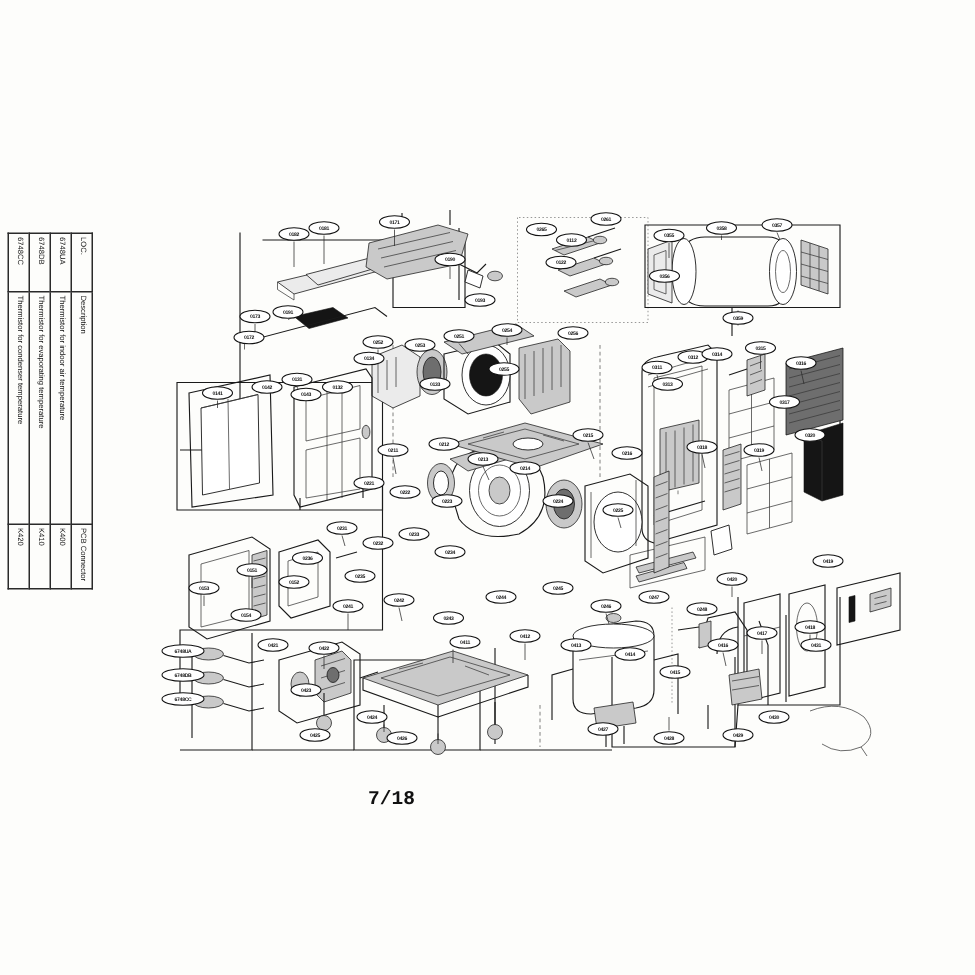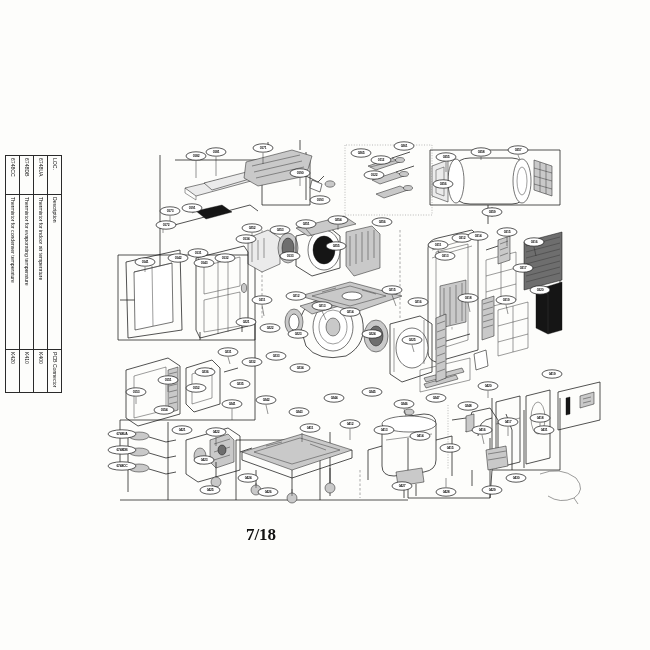--- a/index.html
+++ b/index.html
@@ -39,22 +39,22 @@
   #spec-table .c-desc{width:150px;}
   #spec-table .c-pcb{width:38px;}
   #spec-table .c-blank{width:74px;border-top:none;border-right:none;border-bottom:none;}
   #spec-table tr{height:14px;}
   .hdr{font-weight:bold;}
 
   
   #page-number{
     position:absolute;left:0;top:525px;width:522px;
     text-align:center;
-    font-family:Liberation Serif, serif;
-    font-weight:bold;font-size:17px;color:#111;
+    font-family:Liberation Mono, monospace;
+    font-weight:bold;font-size:13px;color:#111;
   }
 
   
   #drawing{position:absolute;left:0;top:0;width:650px;height:650px;}
   #drawing svg{display:block;}
 
   .blk{fill:none;stroke:#1a1a1a;stroke-width:0.75;}
   .thin{fill:none;stroke:#3a3a3a;stroke-width:0.5;}
   .lead{fill:none;stroke:#2a2a2a;stroke-width:0.5;}
   .dash{fill:none;stroke:#555;stroke-width:0.5;stroke-dasharray:2.5 2;}

